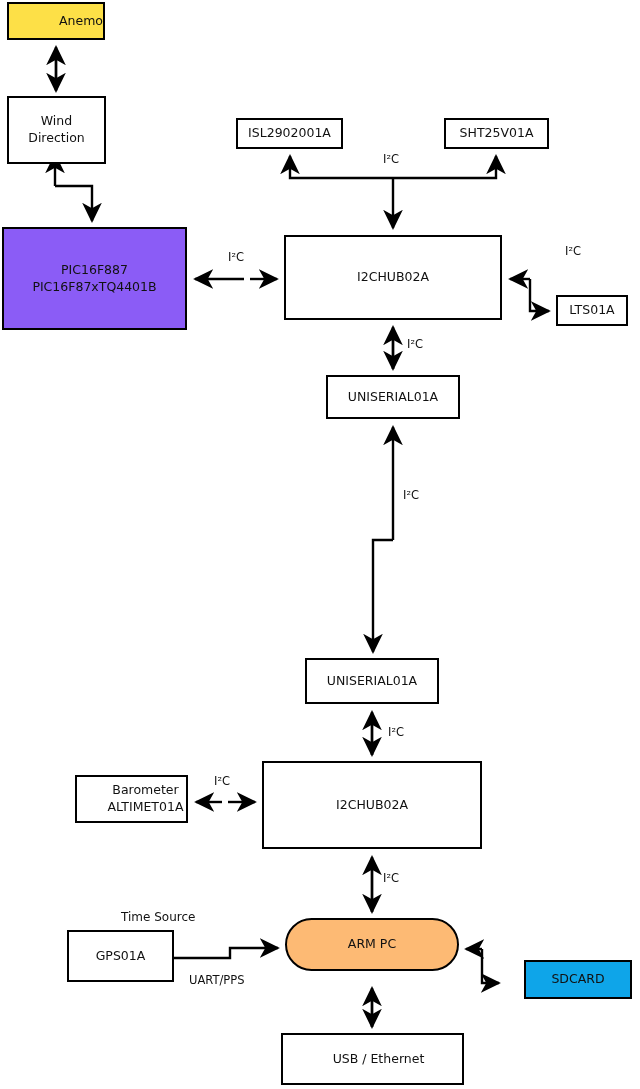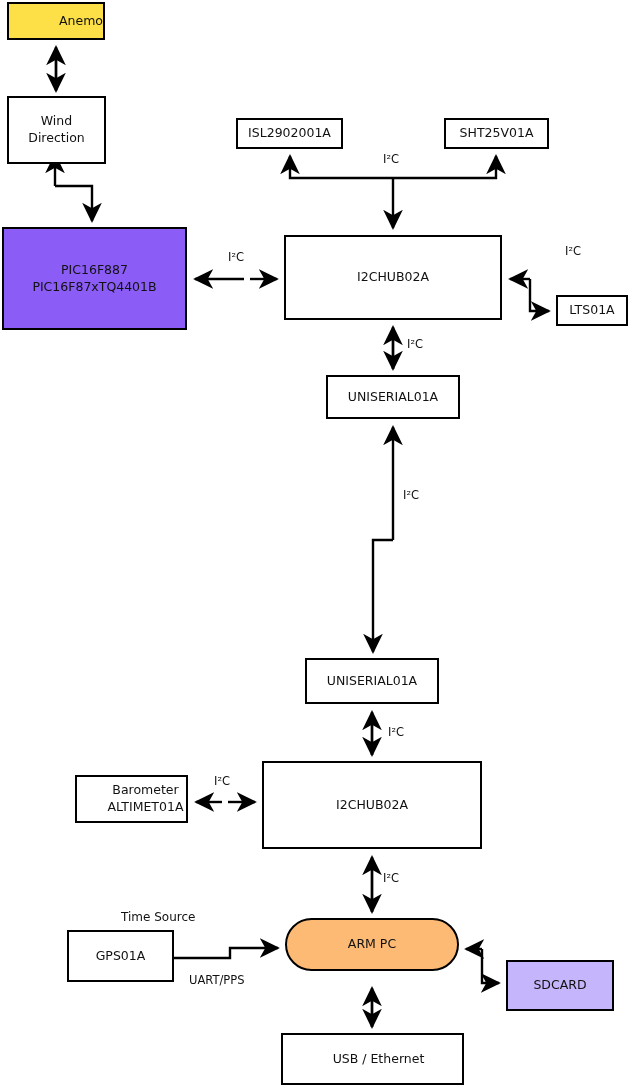--- a/index.html
+++ b/index.html
@@ -131,21 +131,21 @@
       <div class="node" style="left: 67px; top: 930px; width: 107px; height: 52px; border-color: rgb(0, 0, 0); background: rgb(255, 255, 255);">
         <div>
           <span>GPS01A</span>
         </div>
       </div>
       <div class="node" style="left: 285px; top: 918px; width: 174px; height: 53px; border-color: rgb(0, 0, 0); background: #fdba74; border-radius: 30px;">
         <div>
           <span>ARM PC</span>
         </div>
       </div>
-      <div class="node" style="left: 506px; top: 960px; width: 108px; height: 51px; border-color: rgb(0, 0, 0); background: #c4b5fd;">
+      <div class="node" style="left: 524px; top: 960px; width: 108px; height: 39px; border-color: rgb(0, 0, 0); background: #0ea5e9;">
         <div>
           <span>SDCARD</span>
         </div>
       </div>
       <div class="node" style="left: 281px; top: 1033px; width: 183px; height: 52px; border-color: rgb(0, 0, 0); background: rgb(255, 255, 255); padding-left: 12px;">
         <div>
           <span>USB / Ethernet</span>
         </div>
       </div>
     </div>

